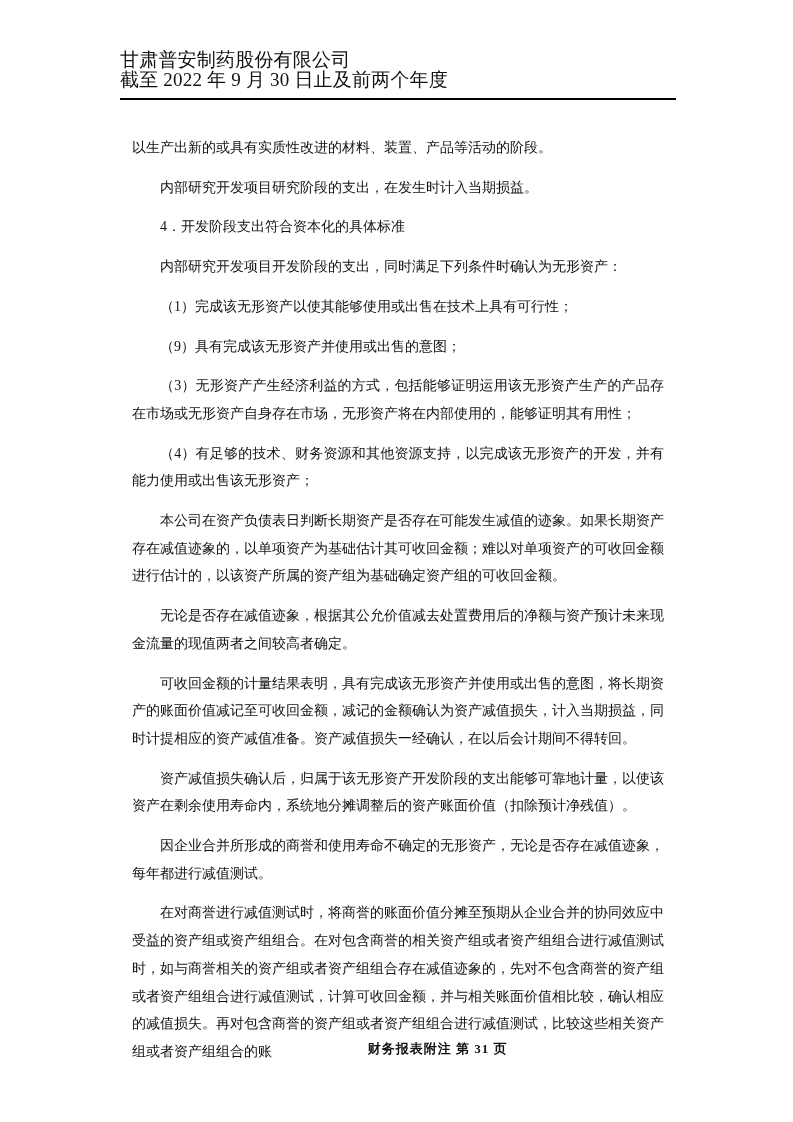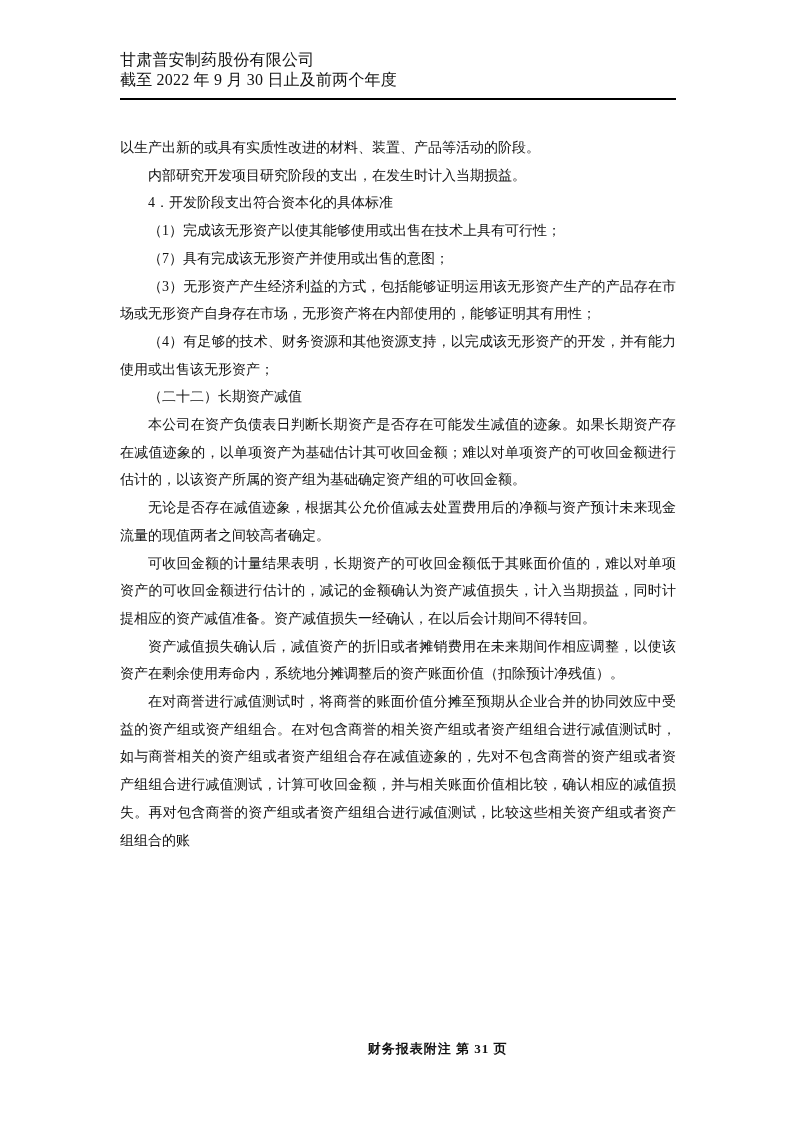--- a/index.html
+++ b/index.html
@@ -19,38 +19,38 @@
     position: absolute;
     left: 0;
     top: 0;
     width: 793px;
     height: 1122px;
     box-sizing: border-box;
     padding: 50px 117px 0 120px;
     background: #ffffff;
   }
   .doc-header {
-    font-size: 16px;
+    font-size: 19px;
     line-height: 20px;
     letter-spacing: 0.2px;
   }
   .header-rule {
     border: none;
     border-top: 2px solid #000000;
     margin: 8px 0 0 0;
     width: 100%;
   }
   .doc-body {
     margin-top: 34px;
     font-size: 14px;
     line-height: 27.7px;
     text-align: justify;
   }
   .doc-body p {
-    margin: 0;
+    margin: 12px;
     text-indent: 2em;
   }
   .doc-body p.no-indent {
     text-indent: 0;
   }
   .doc-body p.heading {
     font-weight: normal;
   }
   .doc-footer {
     position: absolute;
@@ -73,29 +73,30 @@
     <div>甘肃普安制药股份有限公司</div>
     <div>截至 2022 年 9 月 30 日止及前两个年度</div>
     <hr class="header-rule">
   </header>
 
   <main class="doc-body">
 
   <p class="no-indent">以生产出新的或具有实质性改进的材料、装置、产品等活动的阶段。</p>
       <p>内部研究开发项目研究阶段的支出，在发生时计入当期损益。</p>
       <p class="heading">4．开发阶段支出符合资本化的具体标准</p>
+      <p>内部研究开发项目开发阶段的支出，同时满足下列条件时确认为无形资产：</p>
       <p>（1）完成该无形资产以使其能够使用或出售在技术上具有可行性；</p>
-      <p>（7）具有完成该无形资产并使用或出售的意图；</p>
+      <p>（9）具有完成该无形资产并使用或出售的意图；</p>
       <p>（3）无形资产产生经济利益的方式，包括能够证明运用该无形资产生产的产品存在市场或无形资产自身存在市场，无形资产将在内部使用的，能够证明其有用性；</p>
       <p>（4）有足够的技术、财务资源和其他资源支持，以完成该无形资产的开发，并有能力使用或出售该无形资产；</p>
-      <p class="heading">（二十二）长期资产减值</p>
       <p>本公司在资产负债表日判断长期资产是否存在可能发生减值的迹象。如果长期资产存在减值迹象的，以单项资产为基础估计其可收回金额；难以对单项资产的可收回金额进行估计的，以该资产所属的资产组为基础确定资产组的可收回金额。</p>
       <p>无论是否存在减值迹象，根据其公允价值减去处置费用后的净额与资产预计未来现金流量的现值两者之间较高者确定。</p>
-      <p>可收回金额的计量结果表明，长期资产的可收回金额低于其账面价值的，难以对单项资产的可收回金额进行估计的，减记的金额确认为资产减值损失，计入当期损益，同时计提相应的资产减值准备。资产减值损失一经确认，在以后会计期间不得转回。</p>
-      <p>资产减值损失确认后，减值资产的折旧或者摊销费用在未来期间作相应调整，以使该资产在剩余使用寿命内，系统地分摊调整后的资产账面价值（扣除预计净残值）。</p>
+      <p>可收回金额的计量结果表明，具有完成该无形资产并使用或出售的意图，将长期资产的账面价值减记至可收回金额，减记的金额确认为资产减值损失，计入当期损益，同时计提相应的资产减值准备。资产减值损失一经确认，在以后会计期间不得转回。</p>
+      <p>资产减值损失确认后，归属于该无形资产开发阶段的支出能够可靠地计量，以使该资产在剩余使用寿命内，系统地分摊调整后的资产账面价值（扣除预计净残值）。</p>
+      <p>因企业合并所形成的商誉和使用寿命不确定的无形资产，无论是否存在减值迹象，每年都进行减值测试。</p>
       <p>在对商誉进行减值测试时，将商誉的账面价值分摊至预期从企业合并的协同效应中受益的资产组或资产组组合。在对包含商誉的相关资产组或者资产组组合进行减值测试时，如与商誉相关的资产组或者资产组组合存在减值迹象的，先对不包含商誉的资产组或者资产组组合进行减值测试，计算可收回金额，并与相关账面价值相比较，确认相应的减值损失。再对包含商誉的资产组或者资产组组合进行减值测试，比较这些相关资产组或者资产组组合的账</p>
     </main>
 
   <footer class="doc-footer">
     <span>财务报表附注 第 31 页</span>
   </footer>
 
 </div>
 
 </body></html>

